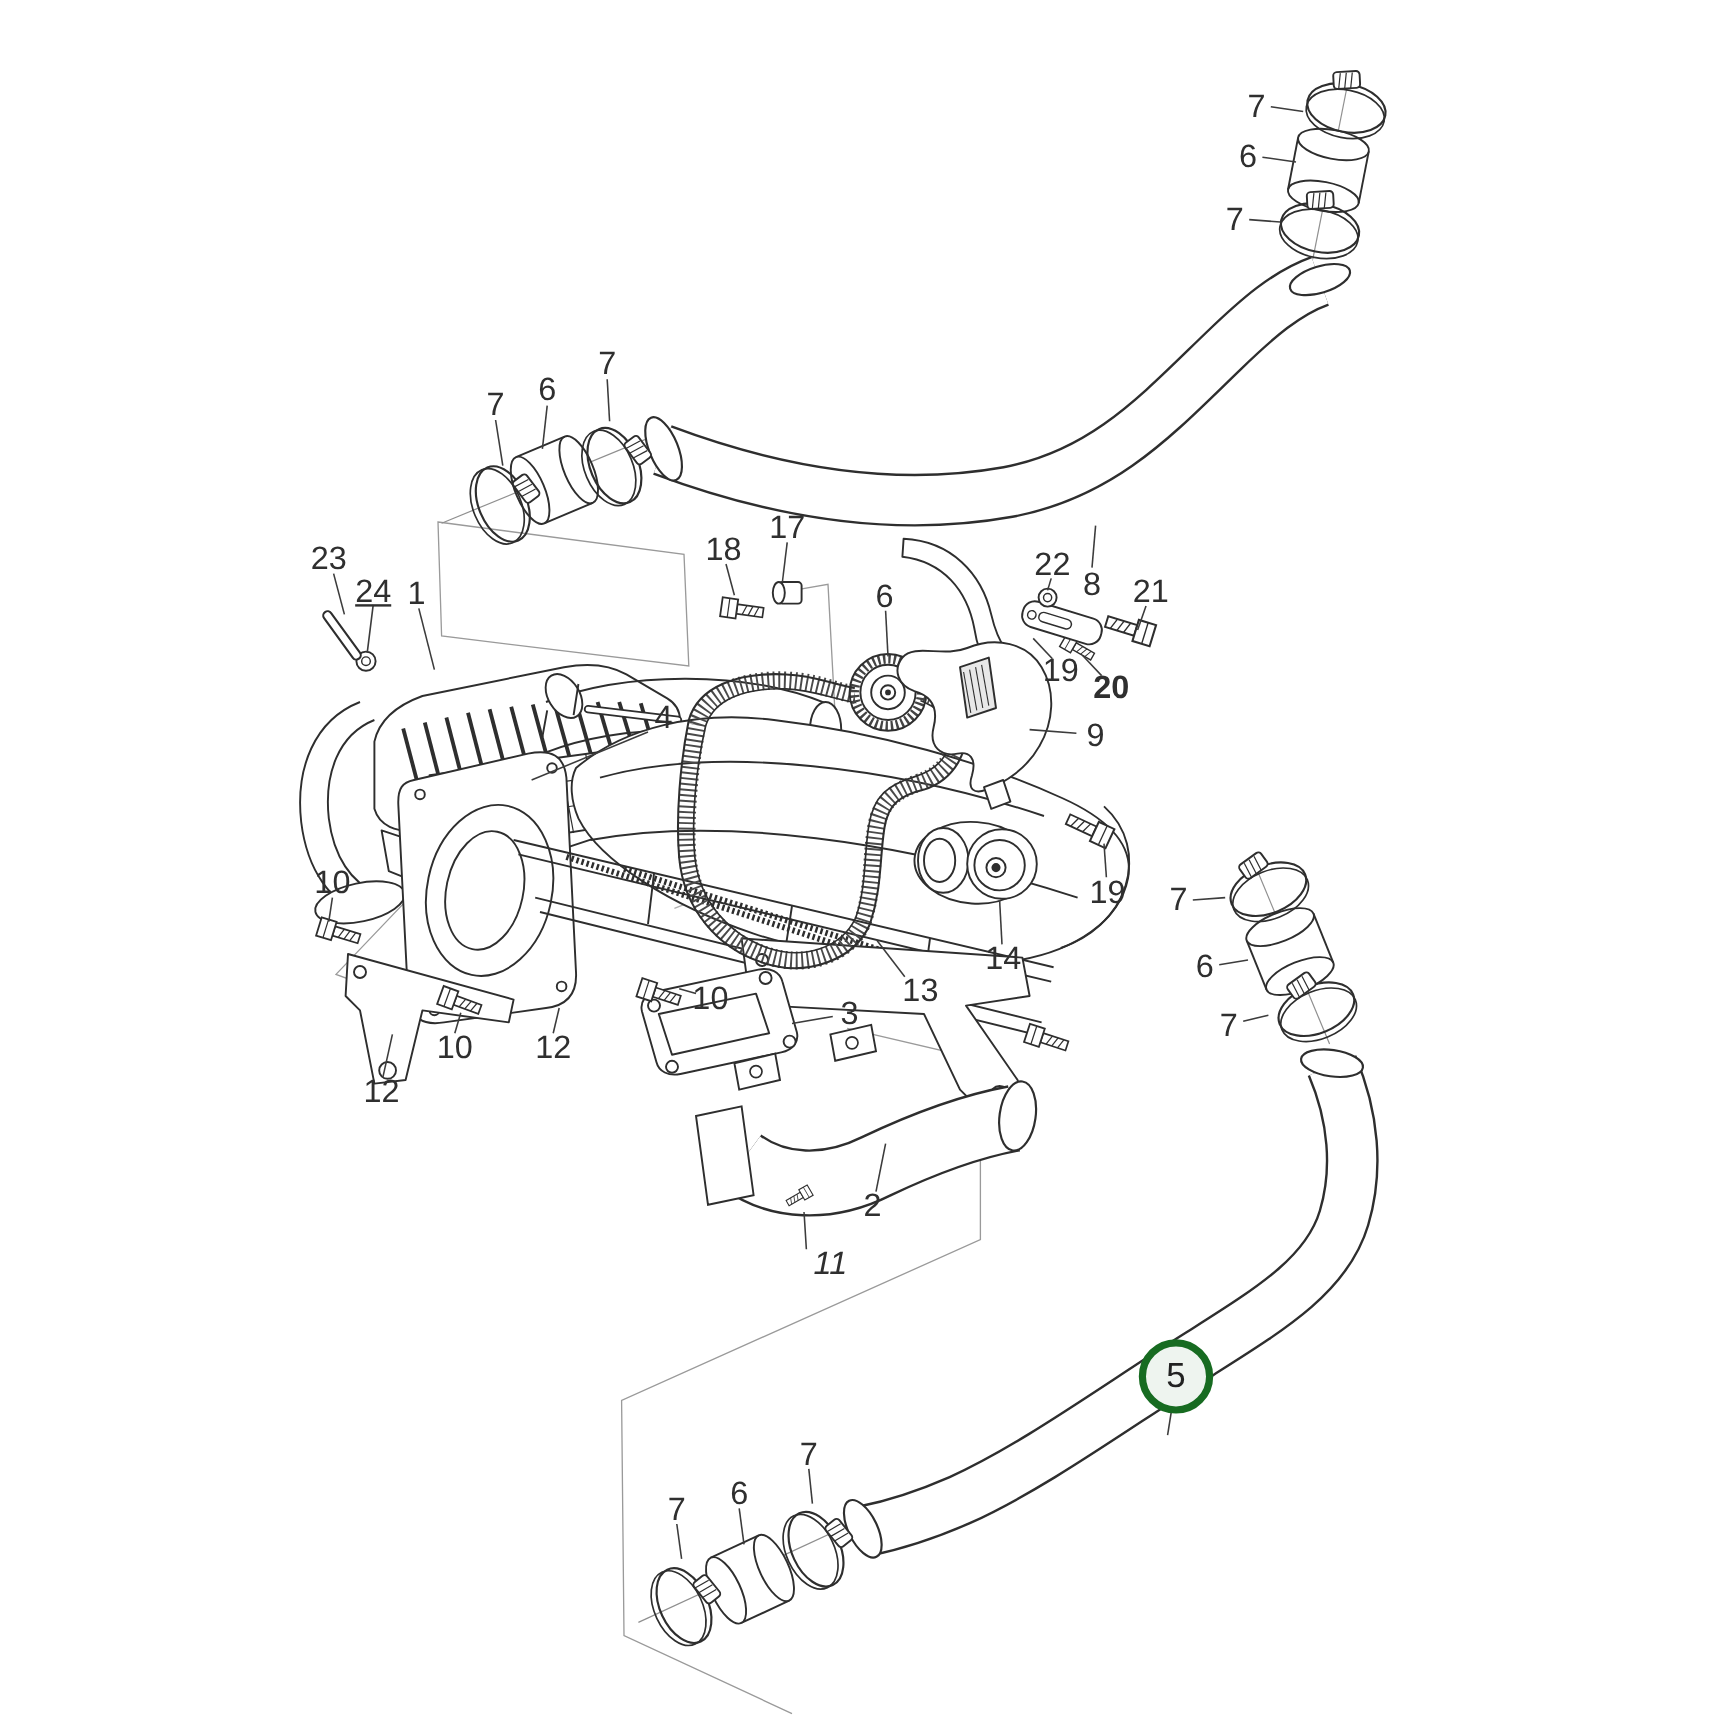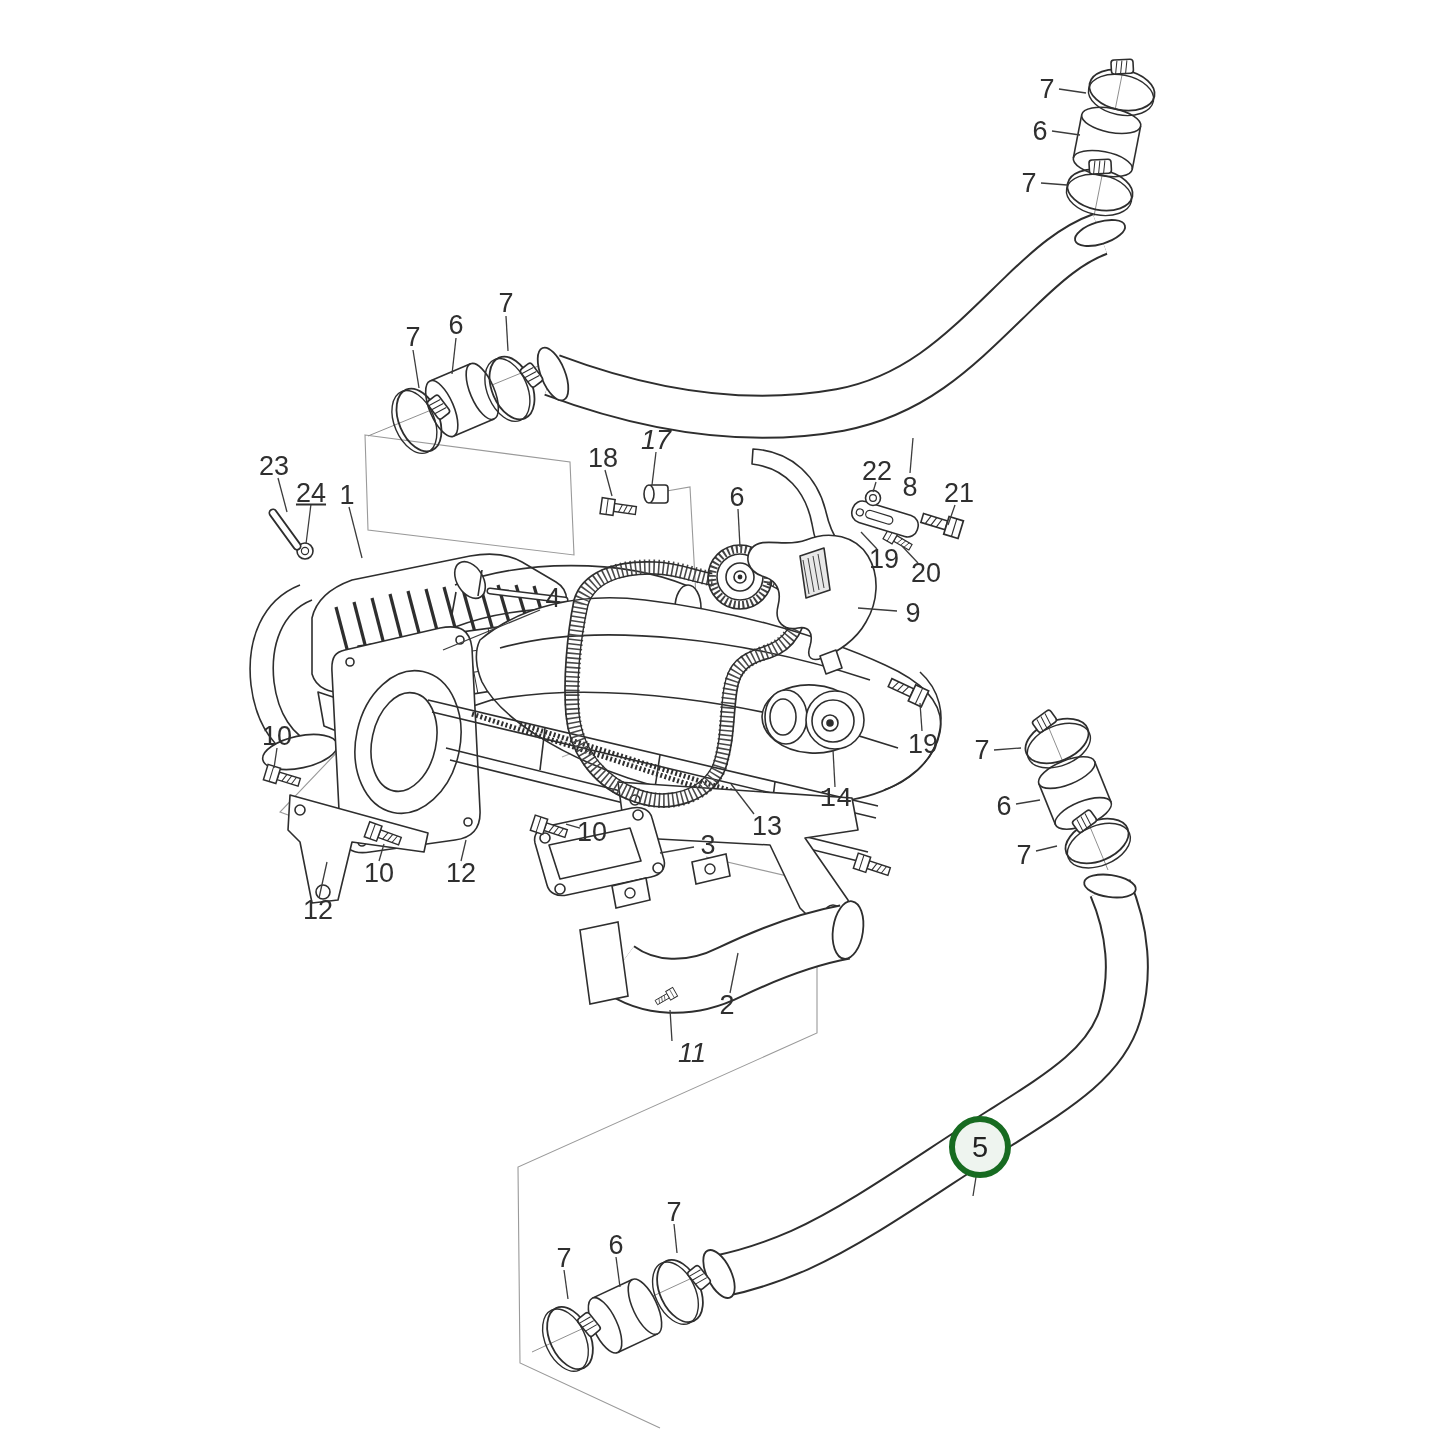--- a/index.html
+++ b/index.html
@@ -336,37 +336,37 @@
       <div class="callout" style="left: 1047px; top: 89px;">7</div>
       <div class="callout" style="left: 1040px; top: 131px;">6</div>
       <div class="callout" style="left: 1029px; top: 183px;">7</div>
       <div class="callout" style="left: 413px; top: 337px;">7</div>
       <div class="callout" style="left: 456px; top: 325px;">6</div>
       <div class="callout" style="left: 506px; top: 303px;">7</div>
       <div class="callout" style="left: 274px; top: 466px;">23</div>
       <div class="callout" style="left: 311px; top: 493px; text-decoration: underline;">24</div>
       <div class="callout" style="left: 347px; top: 495px;">1</div>
       <div class="callout" style="left: 603px; top: 458px; text-align: right;">18</div>
-      <div class="callout" style="left: 656px; top: 440px; font-style: italic;">17</div>
+      <div class="callout" style="left: 656px; top: 440px;">17</div>
       <div class="callout" style="left: 737px; top: 497px;">6</div>
       <div class="callout" style="left: 877px; top: 471px; text-align: right;">22</div>
       <div class="callout" style="left: 910px; top: 487px;">8</div>
       <div class="callout" style="left: 959px; top: 493px;">21</div>
       <div class="callout" style="left: 884px; top: 559px;">19</div>
-      <div class="callout" style="left: 926px; top: 573px;">20</div>
+      <div class="callout" style="left: 926px; top: 573px; font-weight: bold;">20</div>
       <div class="callout" style="left: 913px; top: 613px;">9</div>
       <div class="callout" style="left: 553px; top: 598px;">4</div>
       <div class="callout" style="left: 277px; top: 736px;">10</div>
       <div class="callout" style="left: 318px; top: 910px;">12</div>
       <div class="callout" style="left: 379px; top: 873px;">10</div>
       <div class="callout" style="left: 461px; top: 873px;">12</div>
       <div class="callout" style="left: 592px; top: 832px;">10</div>
       <div class="callout" style="left: 708px; top: 845px;">3</div>
       <div class="callout" style="left: 767px; top: 826px;">13</div>
-      <div class="callout" style="left: 836px; top: 799px; font-family: Liberation Mono, monospace;">14</div>
+      <div class="callout" style="left: 836px; top: 799px;">14</div>
       <div class="callout" style="left: 923px; top: 744px;">19</div>
       <div class="callout" style="left: 982px; top: 750px;">7</div>
       <div class="callout" style="left: 1004px; top: 806px;">6</div>
       <div class="callout" style="left: 1024px; top: 855px;">7</div>
       <div class="callout" style="left: 727px; top: 1005px;">2</div>
       <div class="callout" style="left: 692px; top: 1053px; font-style: italic;">11</div>
       <div class="callout" style="left: 564px; top: 1258px;">7</div>
       <div class="callout" style="left: 616px; top: 1245px;">6</div>
       <div class="callout" style="left: 674px; top: 1212px;">7</div>
     </div>

